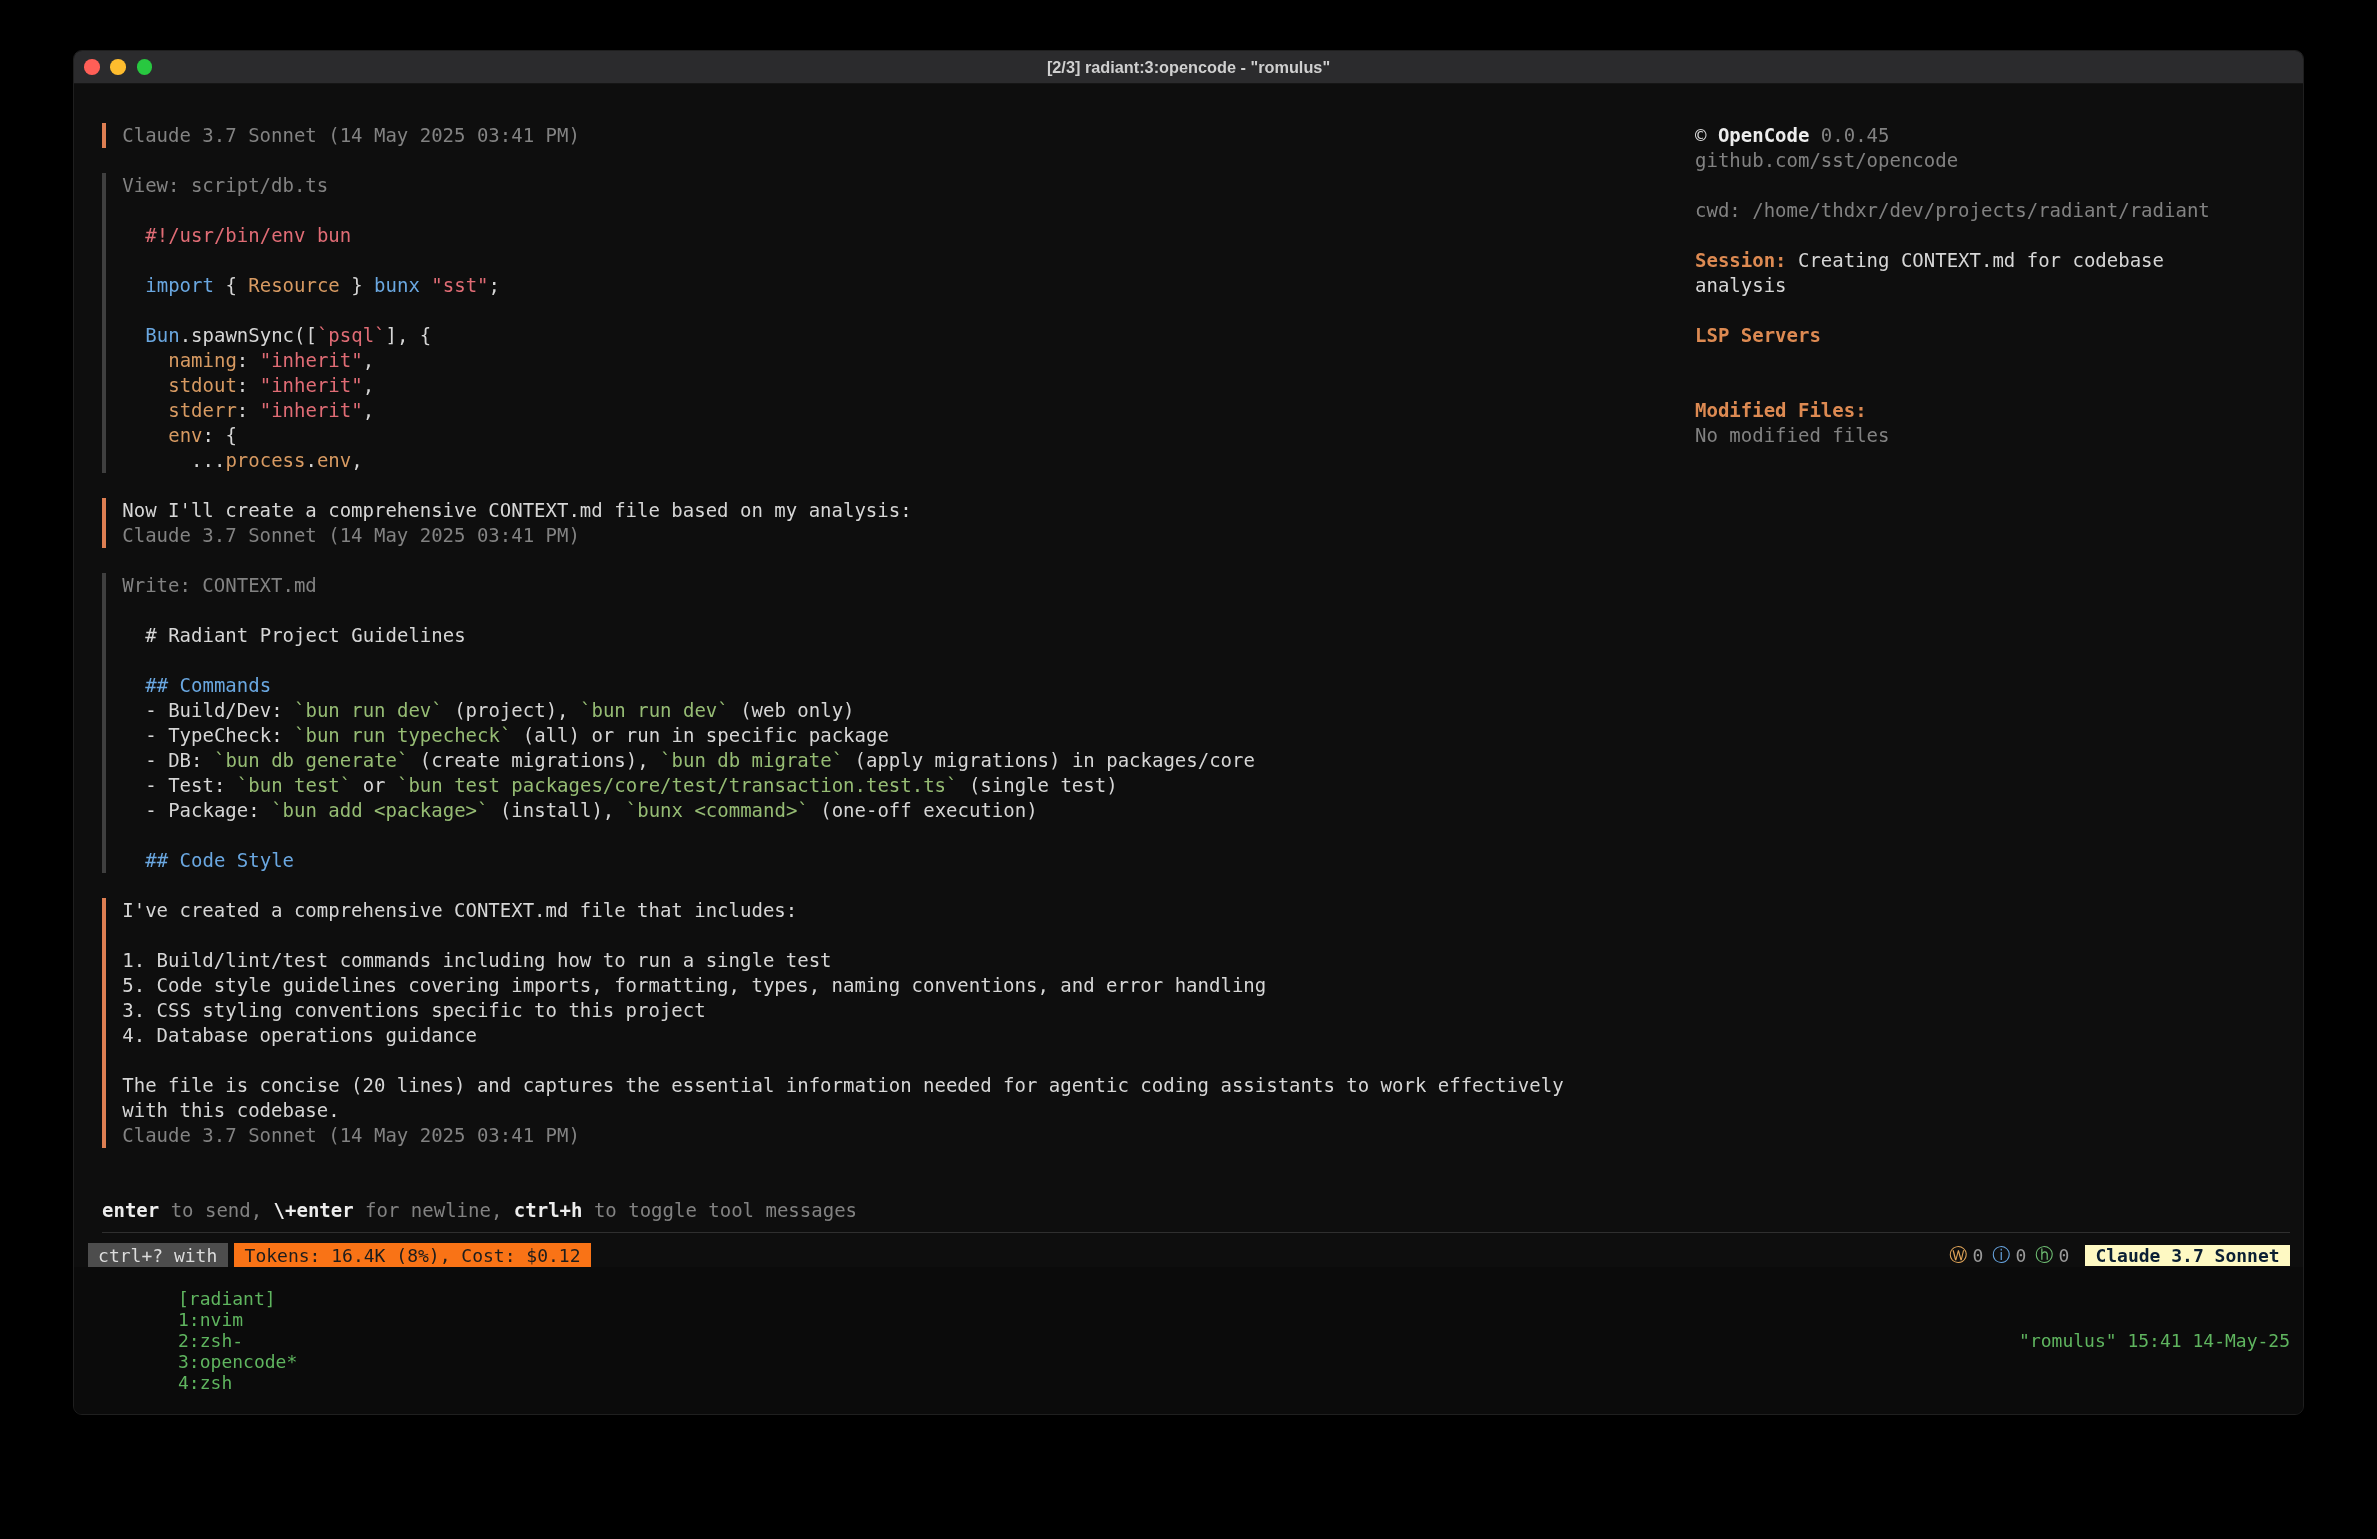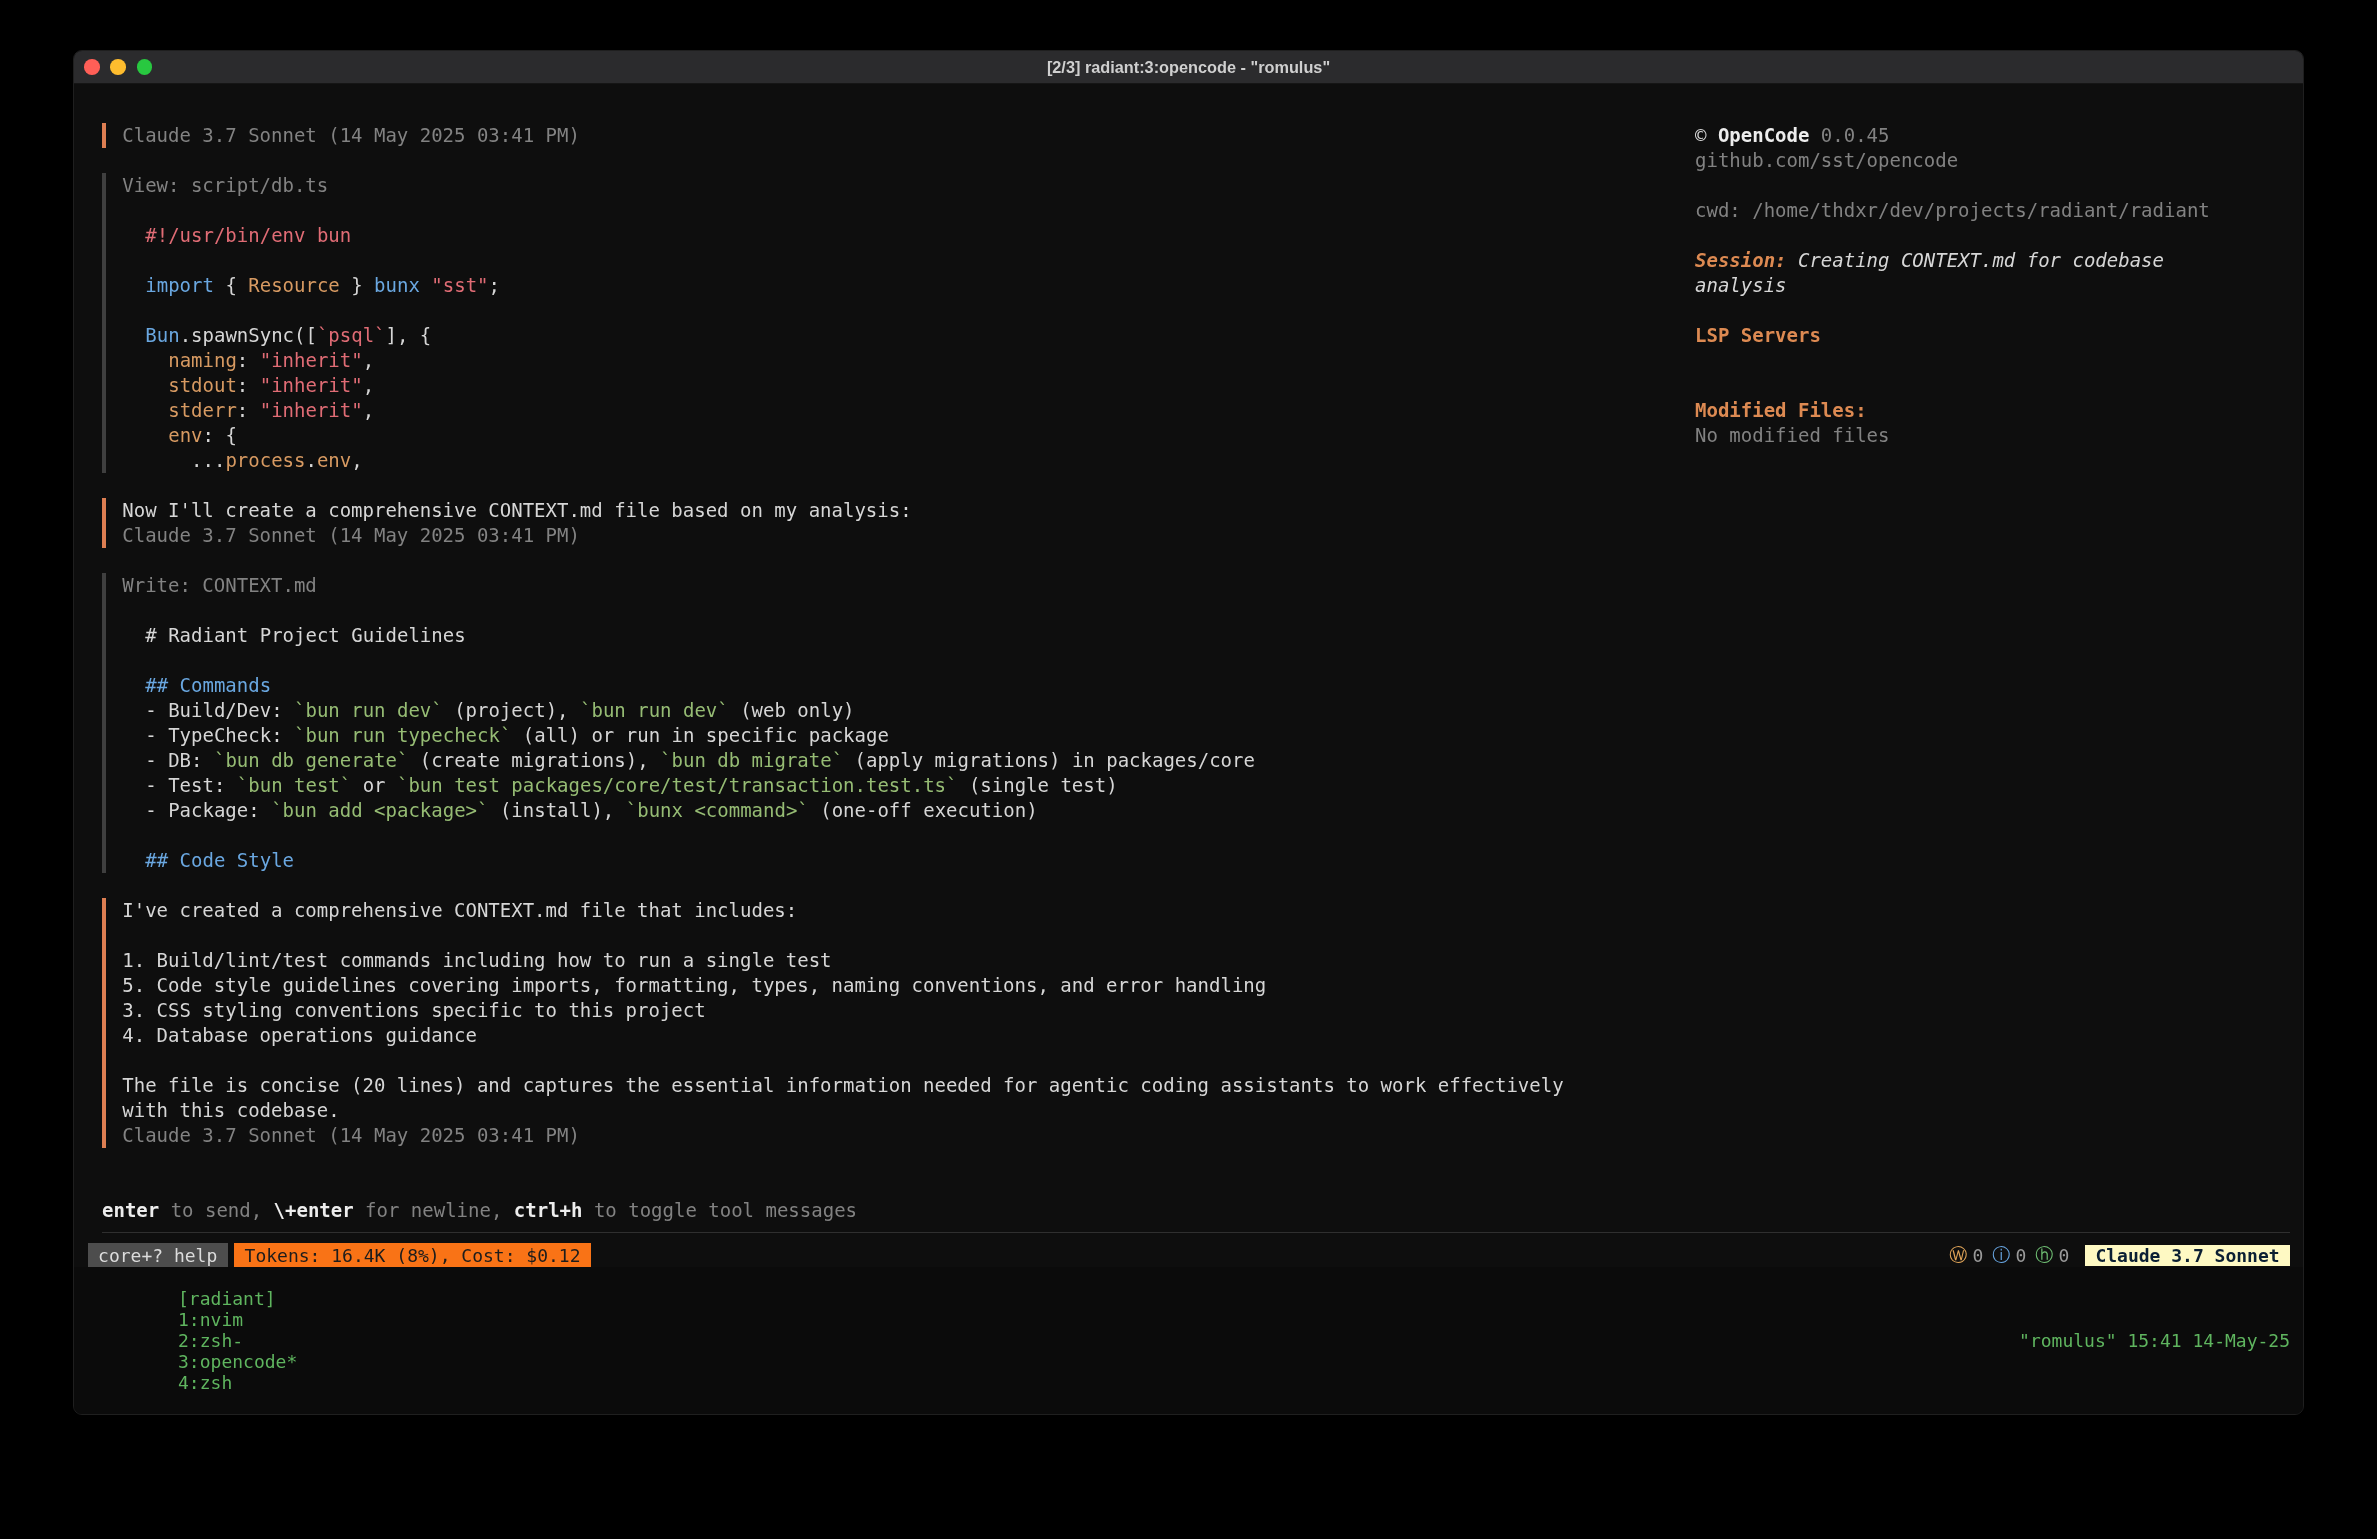--- a/index.html
+++ b/index.html
@@ -19,21 +19,21 @@
   .lights { display:flex; gap:10.4px; padding-left:10.4px; }
   .light { width:15.7px; height:15.7px; border-radius:50%; display:inline-block; }
   .light.red{background:#ff5f57} .light.yellow{background:#febc2e} .light.green{background:#28c840}
   .titletext { position:absolute; left:0; right:0; text-align:center;
     font-family:"Liberation Sans", sans-serif; font-size:16.3px; font-weight:700; color:#cfcfcf; }
 
   
   .content { flex:1 1 auto; position:relative; padding:39px 0 0 28px;
     font-size:19px; line-height:25px; color:#d6d6d6; overflow:hidden; }
   .line { white-space:pre; min-height:25px; }
-  .wrap { white-space:normal;font-style:italic; }
+  .wrap { white-space:normal; }
   .gap { height:25px; }
   .block { border-left:4.6px solid #3f3f3f; padding-left:16.3px; }
   .block.accent { border-left-color:#dd7e52; }
   .indent { padding-left:23px; }
 
   .tk-gray{color:#828282} .tk-light{color:#d6d6d6}
   .tk-bold{color:#ededed; font-weight:700} .tk-orangebold{color:#dd8a52; font-weight:700}
   .tk-blue{color:#6aa7e0} .tk-green{color:#96bc74} .tk-red{color:#e06c75} .tk-prop{color:#d79a62}
 
   .helpline { margin-top:50px; }
@@ -164,21 +164,21 @@
       <div class="line tk-orangebold">LSP Servers</div>
       <div class="line">&nbsp;</div>
       <div class="line">&nbsp;</div>
       <div class="line tk-orangebold">Modified Files:</div>
       <div class="line tk-gray">No modified files</div>
     </div>
 
   </div>
 
   <div class="statusbar">
-    <div class="chip help">core+? help</div>
+    <div class="chip help">ctrl+? with</div>
     <div class="chip tokens">Tokens: 16.4K (8%), Cost: $0.12</div>
     <div class="status-right">
       <div class="diag">
         <span class="pair">
           <span class="dicon w">Ⓦ</span>
           <span class="cnt">0</span>
         </span>
         <span class="pair">
           <span class="dicon i">ⓘ</span>
           <span class="cnt">0</span>

